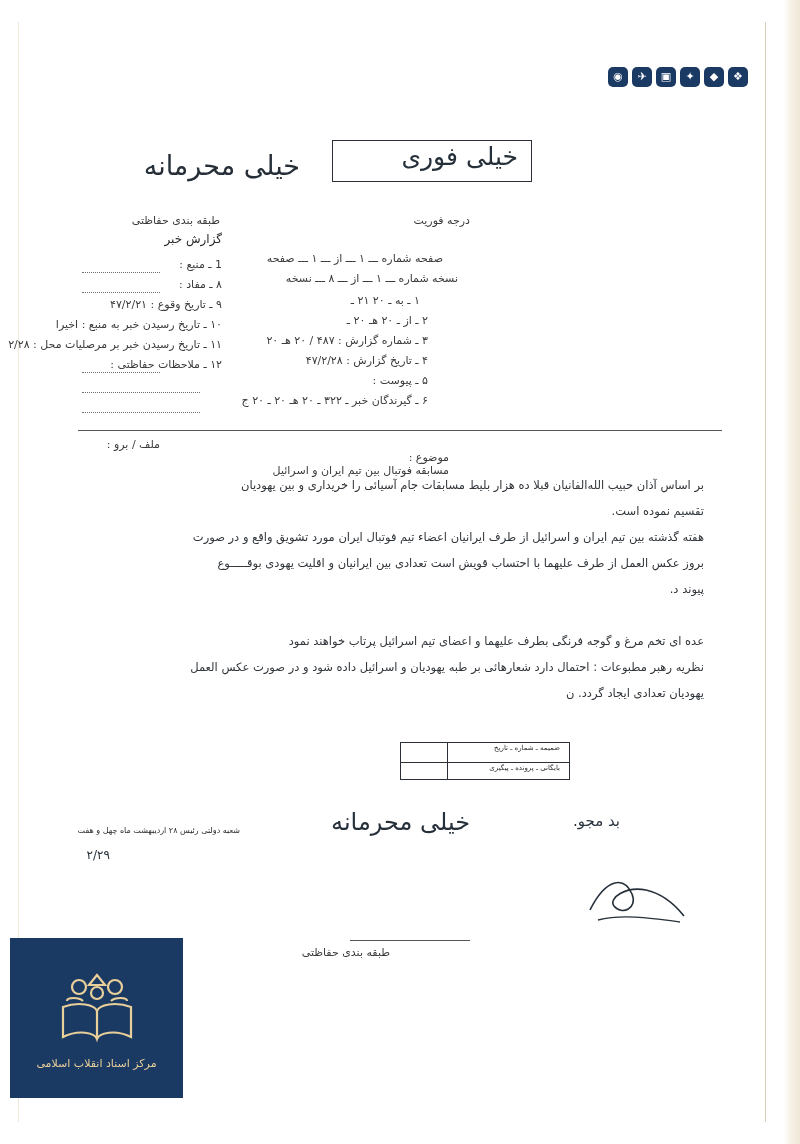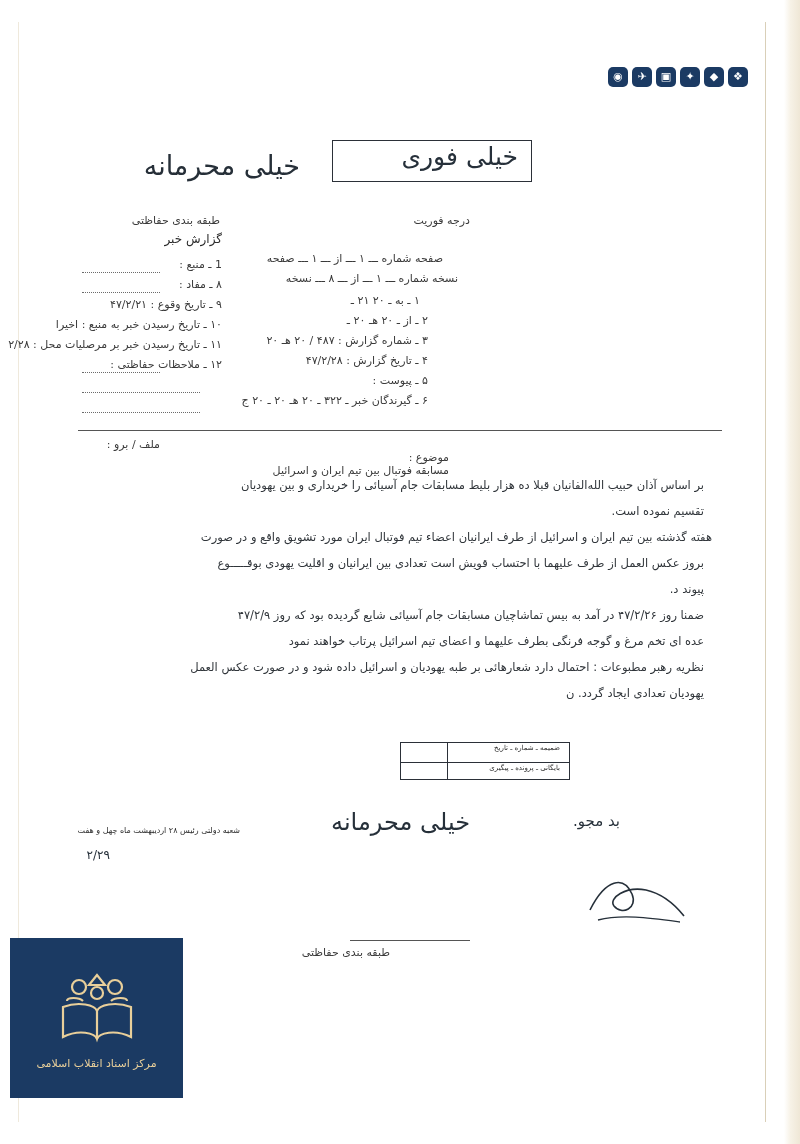--- a/index.html
+++ b/index.html
@@ -238,24 +238,23 @@
     <div class="rule" style="top:430px; right:78px; width:644px;"></div>
 
     <div class="t tiny" style="top:438px; right:330px;">
       <span>موضوع :</span>
       <span>مسابقه فوتبال بین تیم ایران و اسرائیل</span>
     </div>
     <div class="t tiny" style="top:438px; right:640px;">ملف / برو :</div>
 
     <div class="t body-line" style="top:478px; right:96px;">بر اساس آذان حبیب اللهﺍلفانیان قبلا ده هزار بلیط مسابقات جام آسیائی را خریداری و بین یهودیان</div>
     <div class="t body-line" style="top:504px; right:96px;">تقسیم نموده است.</div>
-    <div class="t body-line" style="top:530px; right:88px;">هفته گذشته بین تیم ایران و اسرائیل از طرف ایرانیان اعضاء تیم فوتبال ایران مورد تشویق واقع و در صورت</div>
+    <div class="t body-line" style="top:530px; right:96px;">هفته گذشته بین تیم ایران و اسرائیل از طرف ایرانیان اعضاء تیم فوتبال ایران مورد تشویق واقع و در صورت</div>
     <div class="t body-line" style="top:556px; right:96px;">بروز عکس العمل از طرف علیهما با احتساب قویش است تعدادی بین ایرانیان و اقلیت یهودی بوقـــــوع</div>
     <div class="t body-line" style="top:582px; right:96px;">پیوند د.</div>
-    <div class="t body-line" style="top:608px; right:96px;">ضمنا روز ۴۷/۲/۲۶ در آمد به بیس تماشاچیان مسابقات جام آسیائی شایع گردیده بود که روز ۴۷/۲/۹</div>
     <div class="t body-line" style="top:634px; right:96px;">عده ای تخم مرغ و گوجه فرنگی بطرف علیهما و اعضای تیم اسرائیل پرتاب خواهند نمود</div>
     <div class="t body-line" style="top:660px; right:96px;">نظریه رهبر مطبوعات : احتمال دارد شعارهائی بر طبه یهودیان و اسرائیل داده شود و در صورت عکس العمل</div>
     <div class="t body-line" style="top:686px; right:96px;">یهودیان تعدادی ایجاد گردد. ن</div>
 
     <div class="stamp" style="top:742px; right:230px; width:170px; height:38px;">
       <div class="srow" style="top:19px;"></div>
       <div class="scol" style="left:46px;"></div>
     </div>
     <div class="t" style="top:744px; right:240px; font-size:7px;">ضمیمه ـ شماره ـ تاریخ</div>
     <div class="t" style="top:764px; right:240px; font-size:7px;margin-left:29px;">بایگانی ـ پرونده ـ پیگیری</div>

